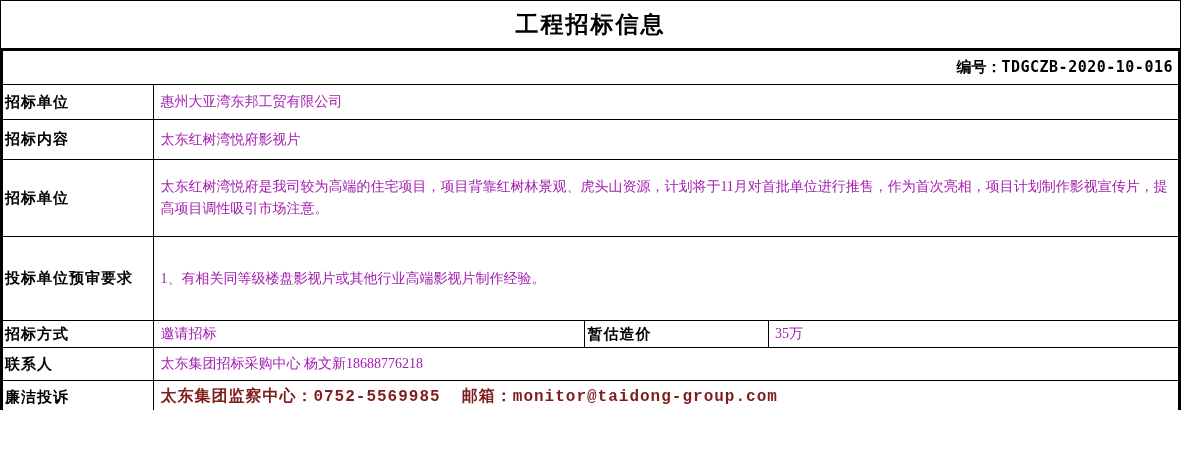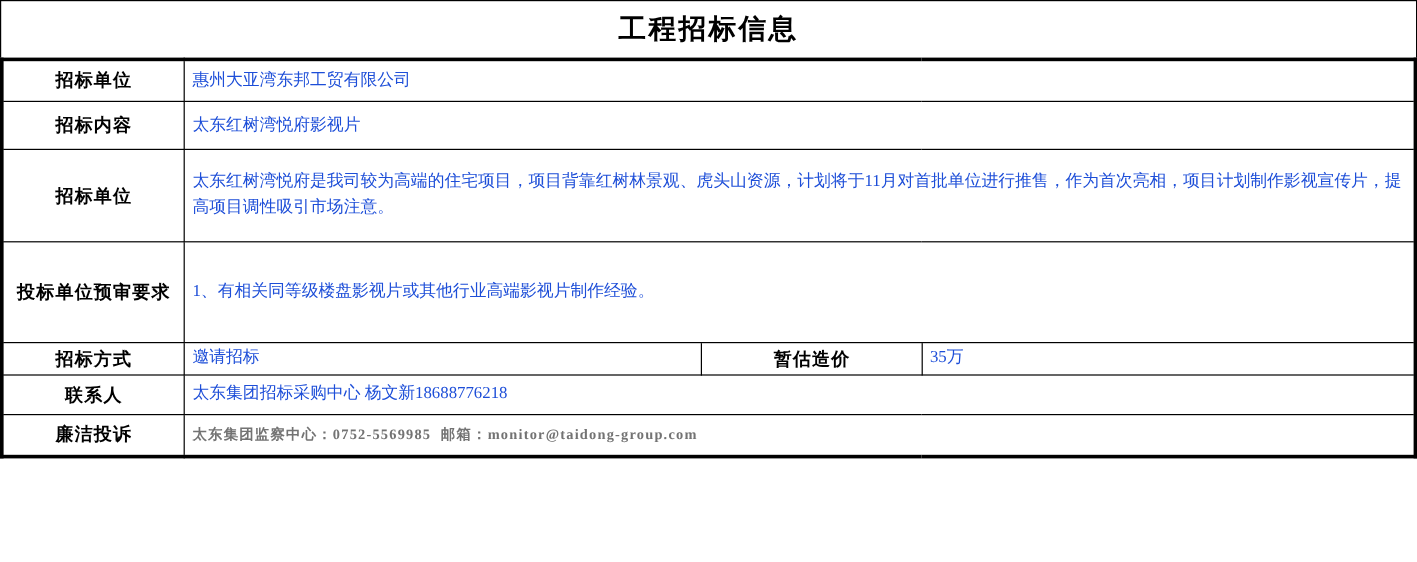--- a/index.html
+++ b/index.html
@@ -42,55 +42,54 @@
     border-collapse: collapse;
     border: 3px solid #000;
   }
   table.main td {
     border: 1px solid #000;
     box-sizing: border-box;
     vertical-align: middle;
     overflow: hidden;
   }
   td.label {
-    text-align: center;
     font-weight: bold;
     font-size: 15px;
     font-family: "Liberation Sans", "DejaVu Sans", sans-serif;
     letter-spacing: 1px;
     padding: 0 2px;
   }
   td.value {
     font-family: "Liberation Serif", "DejaVu Serif", serif;
     font-size: 14px;
-    color: #1d4ed8;
+    color: #a21caf;
     padding: 2px 8px 2px 6px;
     text-align: left;
     white-space: pre-wrap;
     line-height: 1.55;
   }
   td.code-cell {
     text-align: right;
     padding-right: 5px;
     font-weight: bold;
   }
   .code-label {
     font-size: 15px;
     font-family: "Liberation Sans", "DejaVu Sans", sans-serif;
   }
   .code-value {
     font-family: "DejaVu Sans Mono", "Liberation Mono", monospace;
     font-size: 15px;
     letter-spacing: 0.5px;
   }
   td.value.strong {
-    font-family: Liberation Serif, serif;
+    font-family: Liberation Mono, monospace;
     font-weight: bold;
-    color: #737373;
-    font-size: 12px;
+    color: #7f1d1d;
+    font-size: 16px;
     letter-spacing: 1px;
   }
   
   tr.r-code   td { height: 35px; }
   tr.r-unit   td { height: 35px; }
   tr.r-cont   td { height: 40px; }
   tr.r-over   td { height: 77px; }
   tr.r-preq   td { height: 84px; }
   tr.r-meth   td { height: 27px; }
   tr.r-time   td { height: 32px; }
@@ -108,20 +107,25 @@
 
   <table class="main">
     <colgroup>
       <col style="width:152px">
       <col style="width:430px">
       <col style="width:183px">
       <col style="width:410px">
     </colgroup>
 
     <tbody>
+        <tr class="r-code">
+      <td class="code-cell" colspan="4">
+        <span class="code-label">编号：</span><span class="code-value">TDGCZB-2020-10-016</span>
+      </td>
+    </tr>
 
     <tr class="r-unit">
       <td class="label">招标单位</td>
       <td class="value" colspan="3">惠州大亚湾东邦工贸有限公司</td>
     </tr>
 
     <tr class="r-cont">
       <td class="label">招标内容</td>
       <td class="value" colspan="3">太东红树湾悦府影视片</td>
     </tr>

